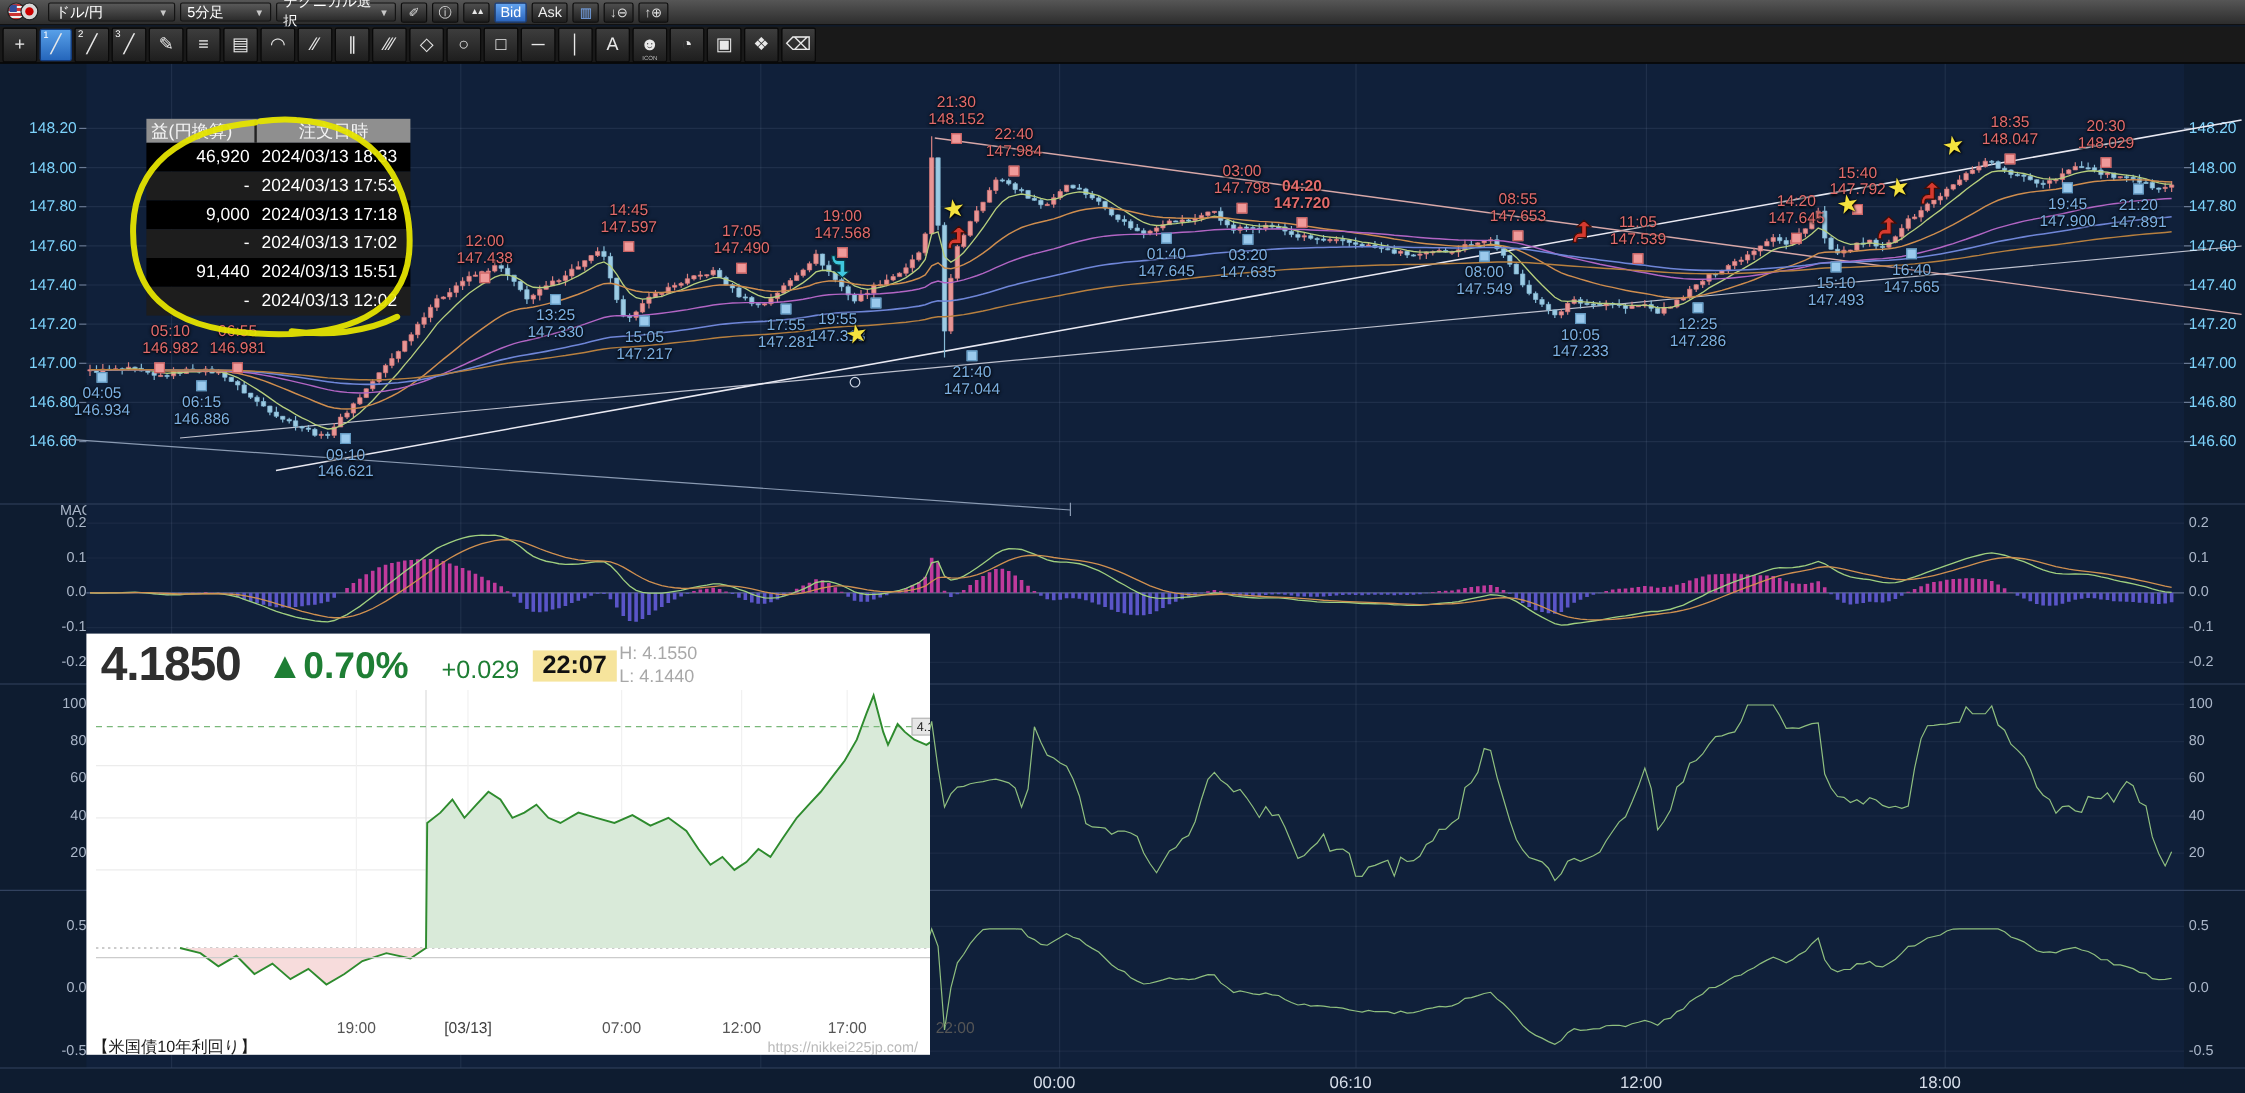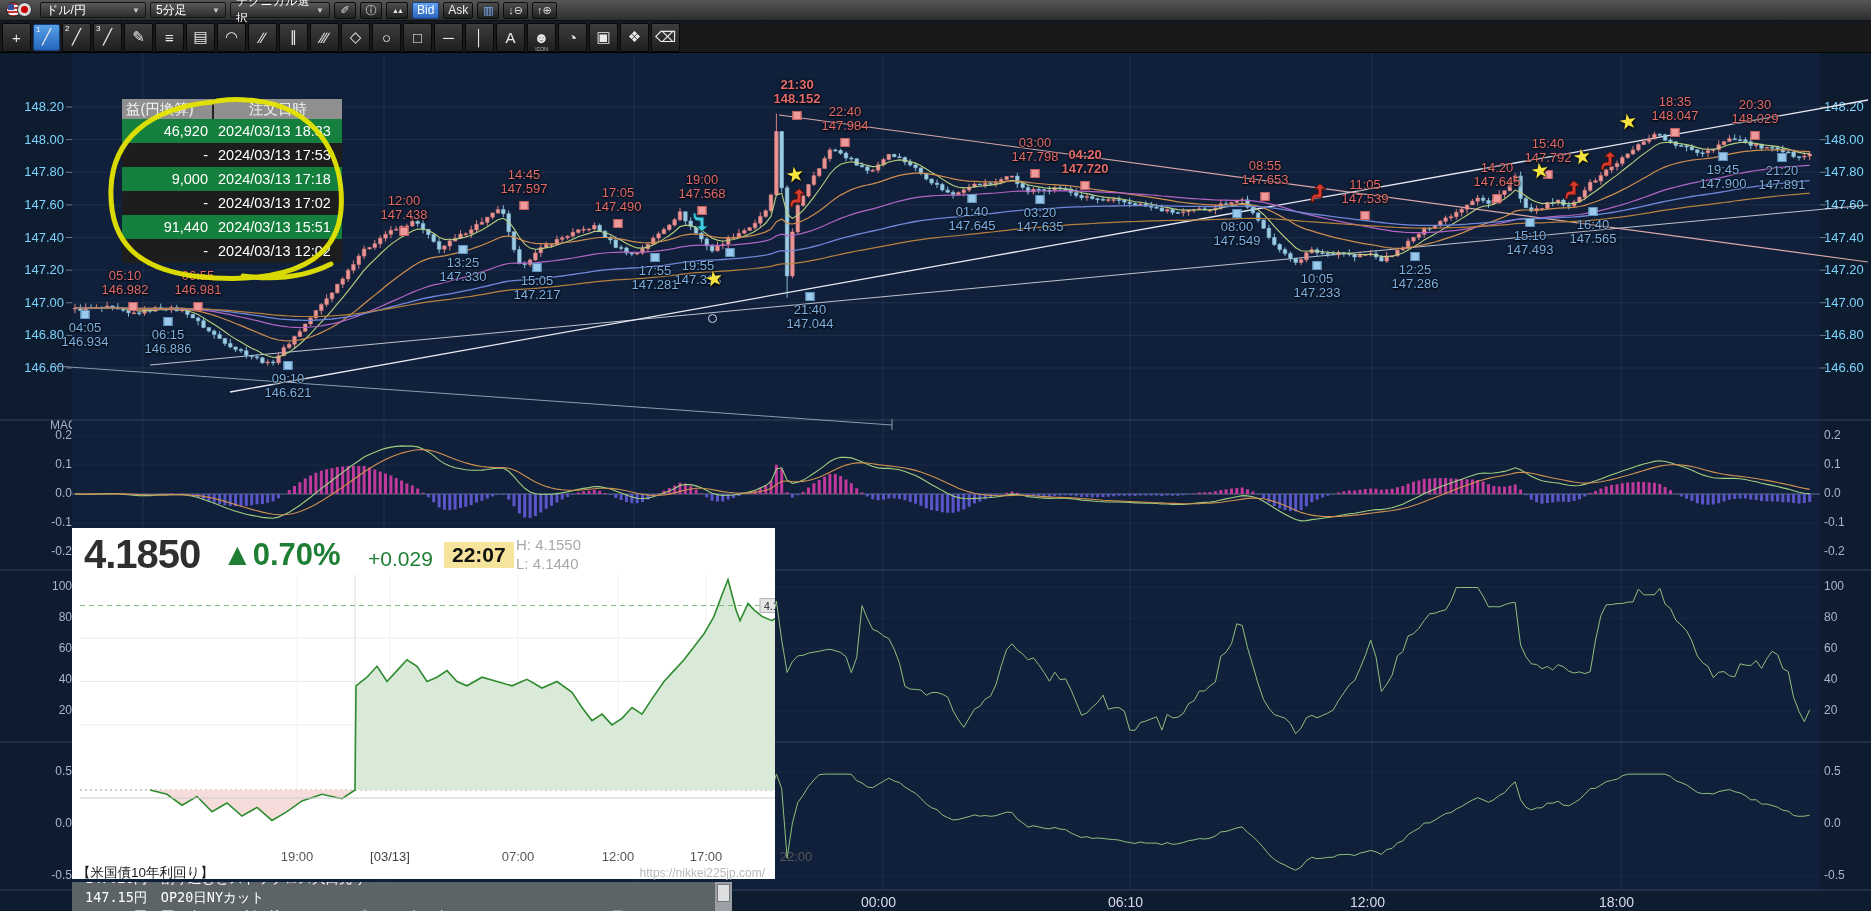--- a/index.html
+++ b/index.html
@@ -53,21 +53,21 @@
   .star{position:absolute;font-size:21px;color:#f4e23e;transform:translate(-50%,-55%) rotate(-10deg);
         text-shadow:0 0 2px #000,1px 1px 2px #000;z-index:12;}
   .mk{position:absolute;z-index:12;}
   .ringmk{position:absolute;width:9px;height:9px;border:1.5px solid #cfd8e6;border-radius:50%;
           box-sizing:border-box;z-index:9;}
   
   .tradebox{position:absolute;left:122px;top:99px;width:220px;z-index:20;font-size:14.5px;}
   .tradebox .hd{display:flex;height:20px;background:#8f8f8f;color:#f4f4f4;align-items:center;}
   .tradebox .hd .c1{width:92px;text-align:left;padding-left:4px;border-right:2px solid #222;box-sizing:border-box;}
   .tradebox .hd .c2{flex:1;text-align:center;}
-  .tradebox .rw{display:flex;height:24px;align-items:center;color:#fff;background:#15803d;}
+  .tradebox .rw{display:flex;height:24px;align-items:center;color:#fff;background:#000000;}
   .tradebox .rw:nth-child(odd){background:#1d1d1d;}
   .tradebox .rw .c1{width:86px;text-align:right;box-sizing:border-box;}
   .tradebox .rw .c2{flex:1;text-align:left;padding-left:10px;}
   
   .overlay{position:absolute;left:72px;top:528px;width:703px;height:351px;background:#fff;z-index:30;}
   .ov-price{position:absolute;left:12px;top:4px;font-size:40px;font-weight:bold;color:#2f2f2f;letter-spacing:-1px;}
   .ov-chg{position:absolute;left:150px;top:9px;font-size:31px;font-weight:bold;color:#1e7e34;}
   .ov-abs{position:absolute;left:296px;top:19px;font-size:21px;color:#1e7e34;}
   .ov-time{position:absolute;left:372px;top:14px;font-size:21px;font-weight:bold;color:#111;
            background:#f6e49c;padding:1px 8px;}
@@ -344,21 +344,21 @@
       <div class="axlbl sub pr" style="left: 1824px; top: 868px;">-0.5</div>
       <div class="axlbl tl" style="left: 861px; top: 894px;">00:00</div>
       <div class="axlbl tl" style="left: 1108px; top: 894px;">06:10</div>
       <div class="axlbl tl" style="left: 1350px; top: 894px;">12:00</div>
       <div class="axlbl tl" style="left: 1599px; top: 894px;">18:00</div>
       <div class="axlbl sub" style="left: 50px; top: 418px;">MACD</div>
     </div>
 
   <div id="anns">
       <div class="sq red" style="left: 133px; top: 301.686px;"></div>
-      <div class="ann red" style="left: 125px; top: 268.686px;">
+      <div class="ann red" style="left: 142px; top: 268.686px;">
         <div>05:10</div>
         <div>146.982</div>
       </div>
       <div class="sq red" style="left: 198px; top: 301.849px;"></div>
       <div class="ann red" style="left: 198px; top: 268.849px;">
         <div>06:55</div>
         <div>146.981</div>
       </div>
       <div class="sq red" style="left: 404px; top: 227.301px;"></div>
       <div class="ann red" style="left: 404px; top: 194.301px;">
@@ -374,21 +374,21 @@
       <div class="ann red" style="left: 618px; top: 185.819px;">
         <div>17:05</div>
         <div>147.490</div>
       </div>
       <div class="sq red" style="left: 702px; top: 206.095px;"></div>
       <div class="ann red" style="left: 702px; top: 173.095px;">
         <div>19:00</div>
         <div>147.568</div>
       </div>
       <div class="sq red" style="left: 797px; top: 110.83px;"></div>
-      <div class="ann red" style="left: 797px; top: 77.83px; font-weight: bold;">
+      <div class="ann red" style="left: 797px; top: 77.83px;">
         <div>21:30</div>
         <div>148.152</div>
       </div>
       <div class="sq red" style="left: 845px; top: 138.235px;"></div>
       <div class="ann red" style="left: 845px; top: 105.235px;">
         <div>22:40</div>
         <div>147.984</div>
       </div>
       <div class="sq red" style="left: 1035px; top: 168.576px;"></div>
       <div class="ann red" style="left: 1035px; top: 135.576px;">
@@ -611,23 +611,13 @@
         <div class="ov-xl mark" style="left: 318px;">[03/13]</div>
         <div class="ov-xl" style="left: 446px;">07:00</div>
         <div class="ov-xl" style="left: 546px;">12:00</div>
         <div class="ov-xl" style="left: 634px;">17:00</div>
         <div class="ov-xl" style="left: 724px;">22:00</div>
       </div>
     <span class="ov-foot-l">【米国債10年利回り】</span>
     <span class="ov-foot-r">https://nikkei225jp.com/</span>
   </div>
 
-  <div class="graypanel">
-    <div class="rows" id="gprows">
-        <div>147.20円　割り込むとストップロス大口売り</div>
-        <div>147.15円　OP20日NYカット</div>
-        <div>147.00円　買い大きめ　割り込むとストップ　パラ売り大きめ　2012、15、18、25日NYカ</div>
-      </div>
-    <div class="gp-scroll">
-      <div class="gp-thumb"></div>
-    </div>
-  </div>
 </div>
 
 </body></html>

